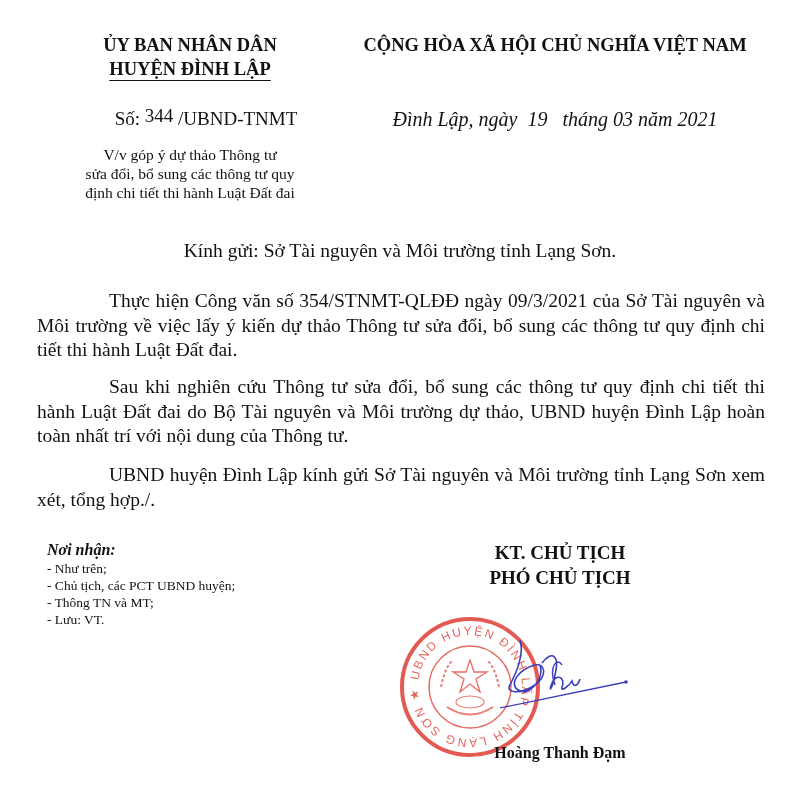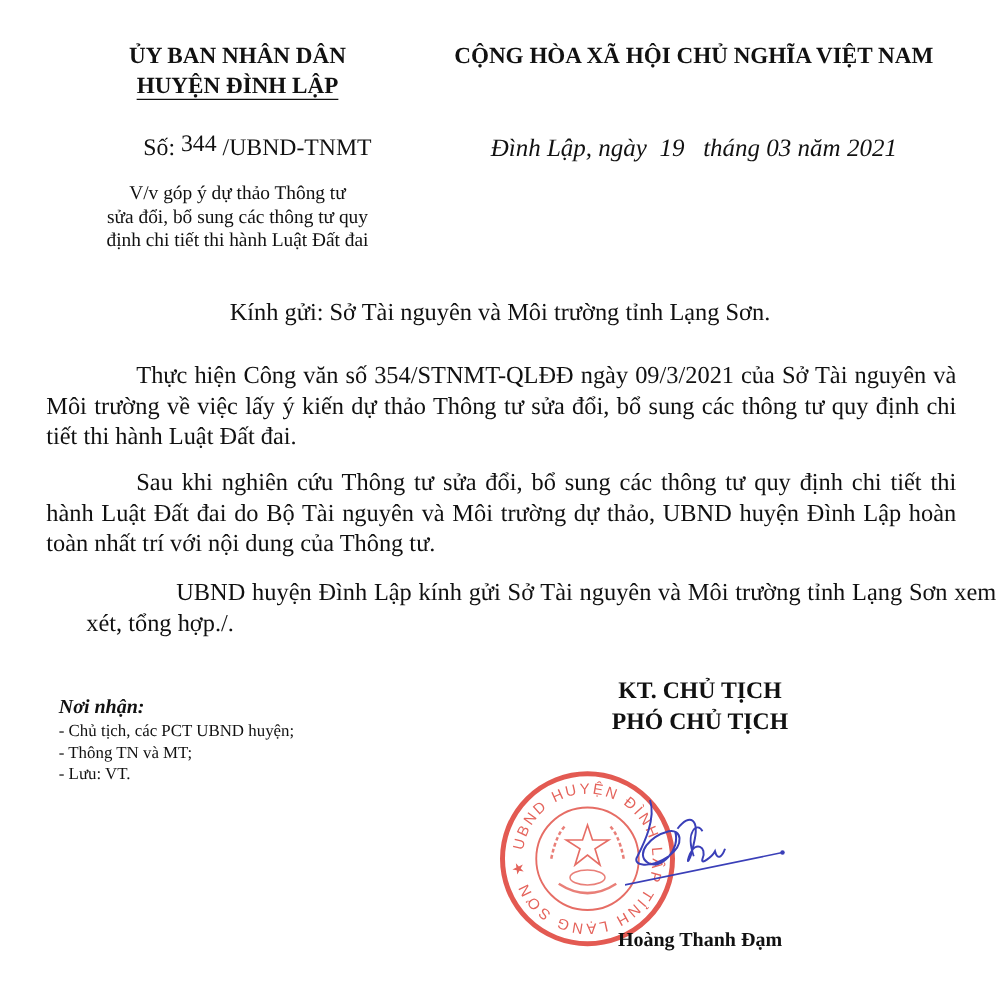--- a/index.html
+++ b/index.html
@@ -21,24 +21,24 @@
   #hdr-right .motto { font-size:18.5px; font-weight:bold; line-height:24px;
                       text-decoration:underline; text-underline-offset:5px; }
   #date { left:320px; top:108px; width:470px; font-size:20px; font-style:italic; }
 
   
   #kinh-gui { left:0; top:240px; width:800px; font-size:19.5px; }
   .para { left:37px; width:728px; font-size:19.5px; line-height:24.5px;
           text-align:justify; text-indent:72px; }
   #p1 { top:289px; }
   #p2 { top:375px; }
-  #p3 { top:463px;margin-left:32px; }
+  #p3 { top:463px; }
 
   
-  #noi-nhan { left:47px; top:556px; width:320px; }
+  #noi-nhan { left:47px; top:540px; width:320px; }
   #noi-nhan .title { font-size:16px; font-weight:bold; font-style:italic; line-height:20px; }
   #noi-nhan .item { font-size:13.5px; line-height:17px; }
 
   
   #sign-title { left:440px; top:540px; width:240px; font-size:19px; font-weight:bold; line-height:25px; }
   #signer { left:440px; top:744px; width:240px; font-size:16px; font-weight:bold; }
 
   #stamp { left:395px; top:612px; width:150px; height:150px; }
   #signature { left:500px; top:635px; width:160px; height:80px; }
 </style>
@@ -68,20 +68,21 @@
   <span>tháng 03 năm 2021</span>
 </div>
 
 <div id="kinh-gui" class="abs center">Kính gửi: Sở Tài nguyên và Môi trường tỉnh Lạng Sơn.</div>
 <div id="p1" class="abs para">Thực hiện Công văn số 354/STNMT-QLĐĐ ngày 09/3/2021 của Sở Tài nguyên và Môi trường về việc lấy ý kiến dự thảo Thông tư sửa đổi, bổ sung các thông tư quy định chi tiết thi hành Luật Đất đai.</div>
 <div id="p2" class="abs para">Sau khi nghiên cứu Thông tư sửa đổi, bổ sung các thông tư quy định chi tiết thi hành Luật Đất đai do Bộ Tài nguyên và Môi trường dự thảo, UBND huyện Đình Lập hoàn toàn nhất trí với nội dung của Thông tư.</div>
 <div id="p3" class="abs para">UBND huyện Đình Lập kính gửi Sở Tài nguyên và Môi trường tỉnh Lạng Sơn xem xét, tổng hợp./.</div>
 
 <div id="noi-nhan" class="abs">
   <div class="title">Nơi nhận:</div>
+  <div class="item">- Như trên;</div>
   <div class="item">- Chủ tịch, các PCT UBND huyện;</div>
   <div class="item">- Thông TN và MT;</div>
   <div class="item">- Lưu: VT.</div>
 </div>
 
 <div id="sign-title" class="abs center">
   <div>KT. CHỦ TỊCH</div>
   <div>PHÓ CHỦ TỊCH</div>
 </div>
 

